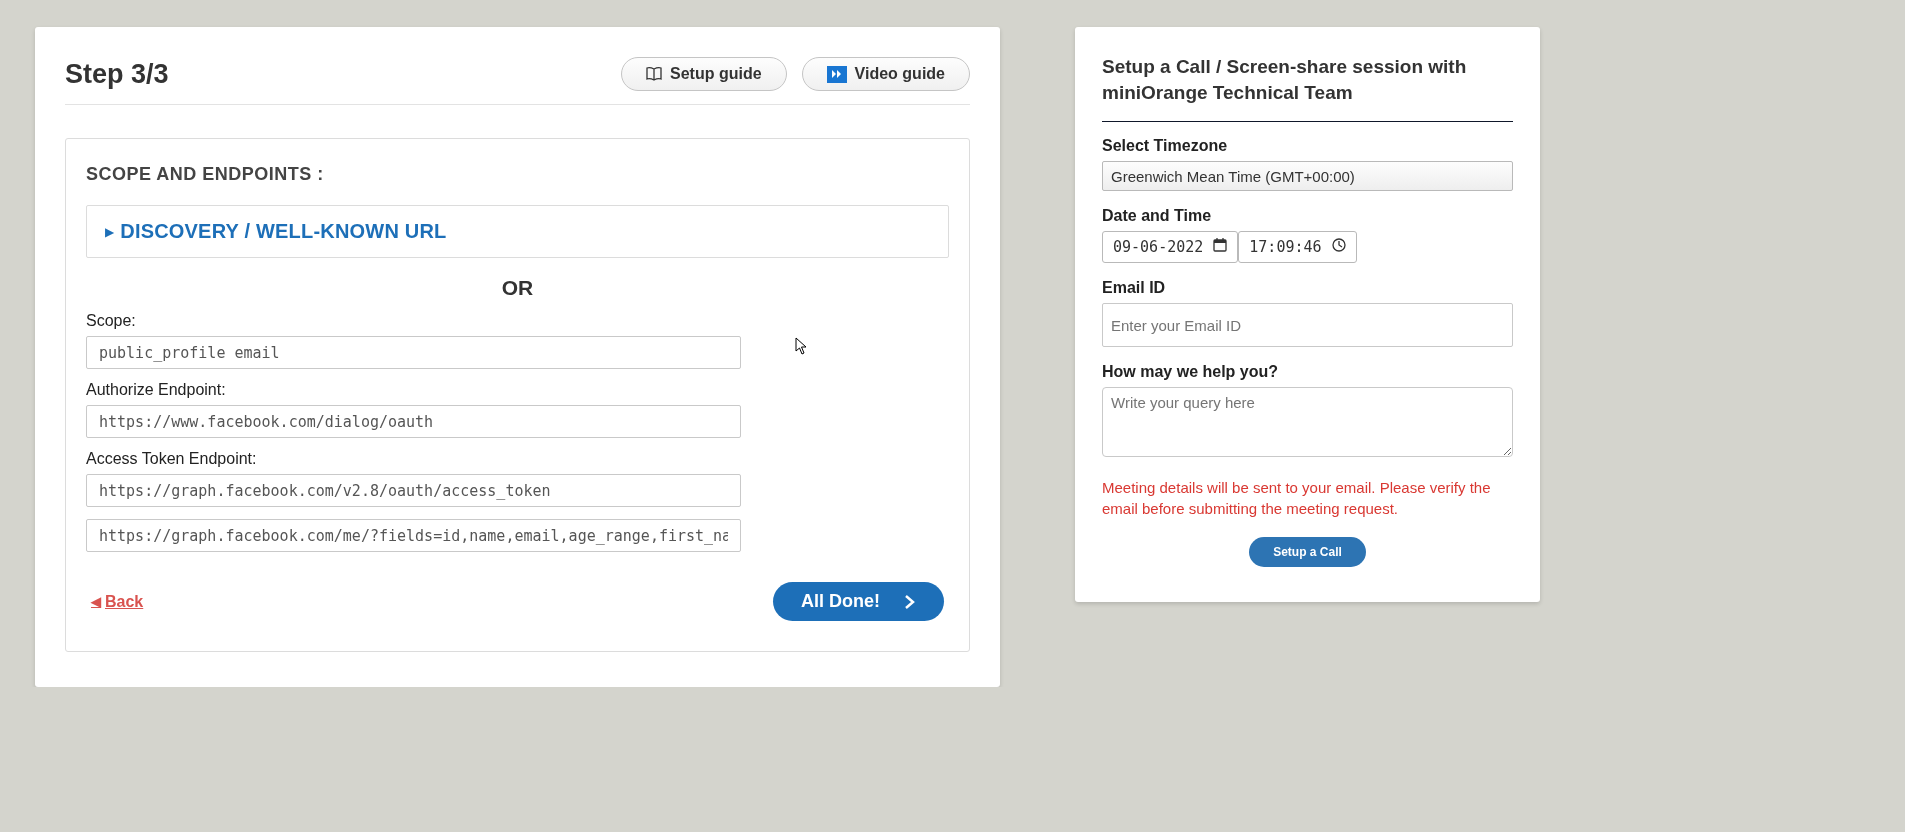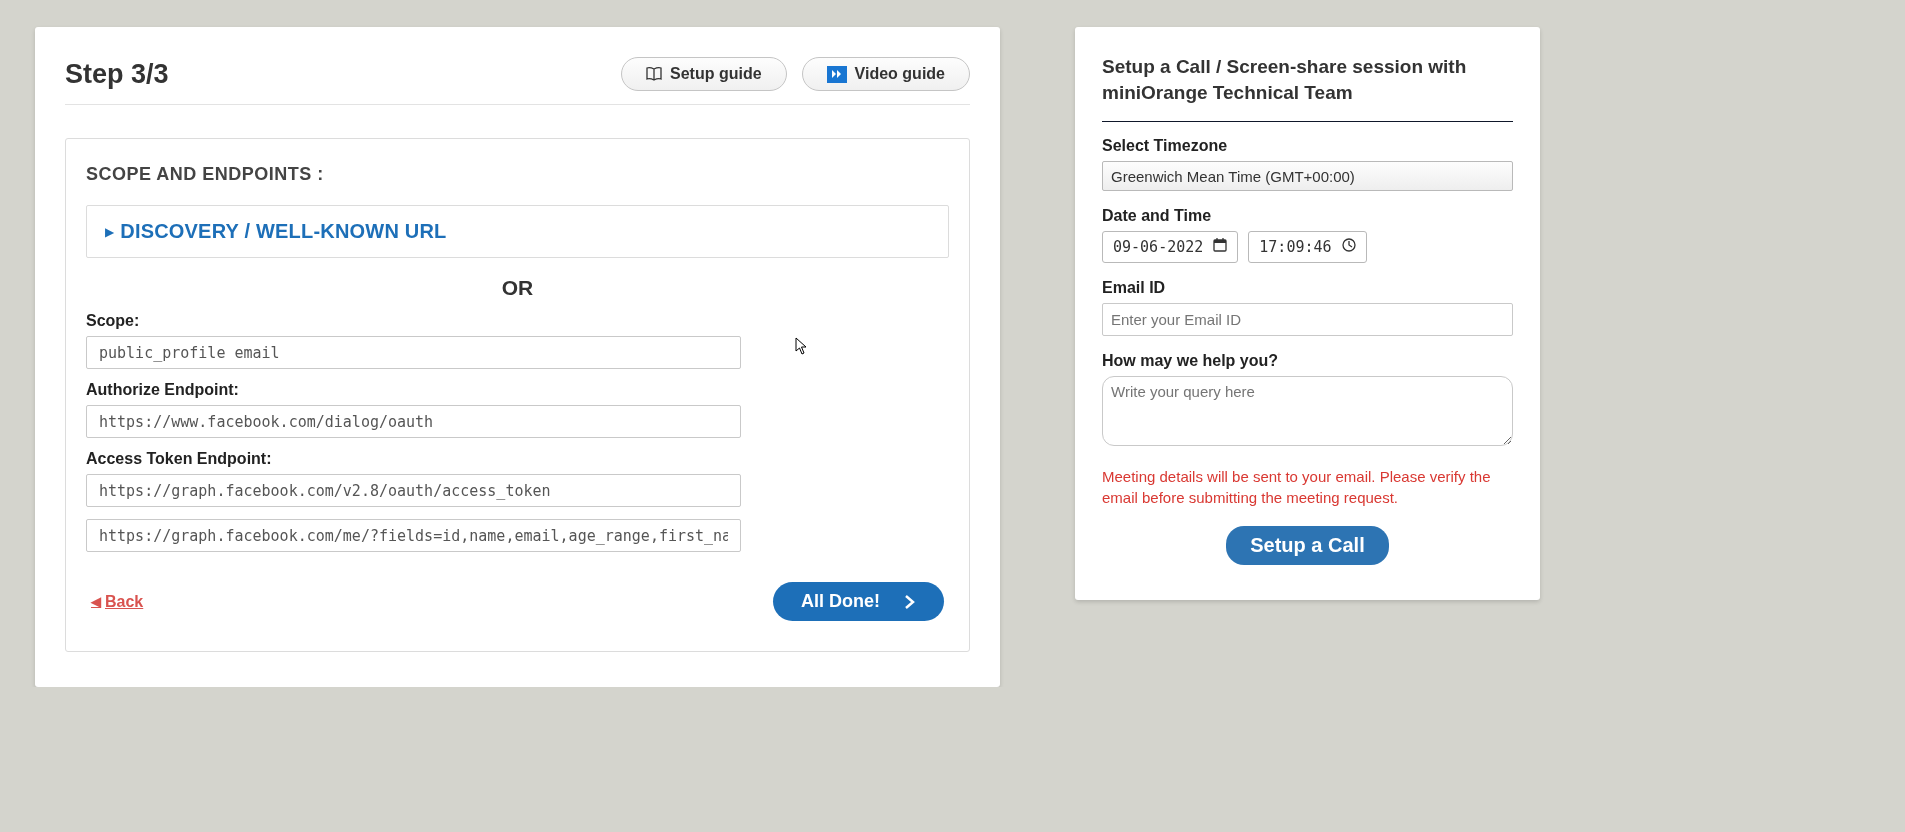--- a/index.html
+++ b/index.html
@@ -104,21 +104,21 @@
   .or-sep {
     text-align: center;
     font-size: 21px;
     font-weight: 700;
     color: #333;
     margin: 18px 0 12px 0;
   }
   .field-block { margin-bottom: 12px; }
   .field-label {
     font-size: 16px;
-    font-weight: 700;
+    font-weight: 400;
     color: #222;
     margin-bottom: 6px;
     display: block;
   }
   .txt {
     width: 655px;
     height: 33px;
     padding: 5px 12px;
     border: 1px solid #c9c9c9;
     border-radius: 2px;
@@ -175,64 +175,64 @@
   }
   .select-wrap {
     border: 1px solid #b9b9b9;
     border-radius: 2px;
     background: linear-gradient(#fdfdfd,#eeeeee);
     height: 30px;
     padding: 4px 8px;
     font-size: 15px;
     display:flex; align-items:center;
   }
-  .date-time-row { display:flex; gap:10px; }
+  .date-time-row { display:flex; }
   .dt-input {
     border: 1px solid #b9b9b9;
     border-radius: 3px;
     height: 32px;
     padding: 4px 10px;
     font-family: "Lucida Console", Monaco, monospace;
     font-size: 15px;
     color: #333;
     display:flex; align-items:center; gap:10px;
     background:#fff;
   }
   .side-input {
     width: 100%;
-    height: 33px;
+    height: 44px;
     border: 1px solid #c9c9c9;
     border-radius: 2px;
     padding: 5px 8px;
     font-size: 15px;
   }
   .side-textarea {
     width: 100%;
     height: 70px;
     border: 1px solid #c9c9c9;
-    border-radius: 12px;
+    border-radius: 4px;
     padding: 6px 8px;
     font-size: 15px;
     font-family: inherit;
     resize: both;
   }
   .warn {
     color: #d93832;
     font-size: 15px;
     line-height: 1.4;
     margin-top: 4px;
   }
   .call-btn-wrap { text-align:center; margin-top: 18px; }
   .call-btn {
     background: #2d74b3;
     color:#fff;
     border:none;
     border-radius: 18px;
     padding: 8px 24px;
-    font-size: 20px;
+    font-size: 12px;
     font-weight: 700;
     cursor:pointer;
   }
   .cursor-ptr {
     position: absolute;
     left: 760px; top: 310px;
     pointer-events:none;
     font-size: 16px;
     color:#000;
   }

